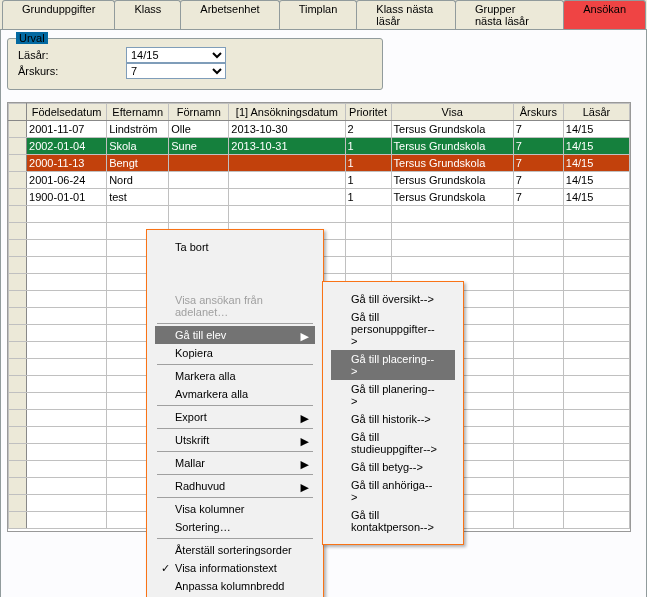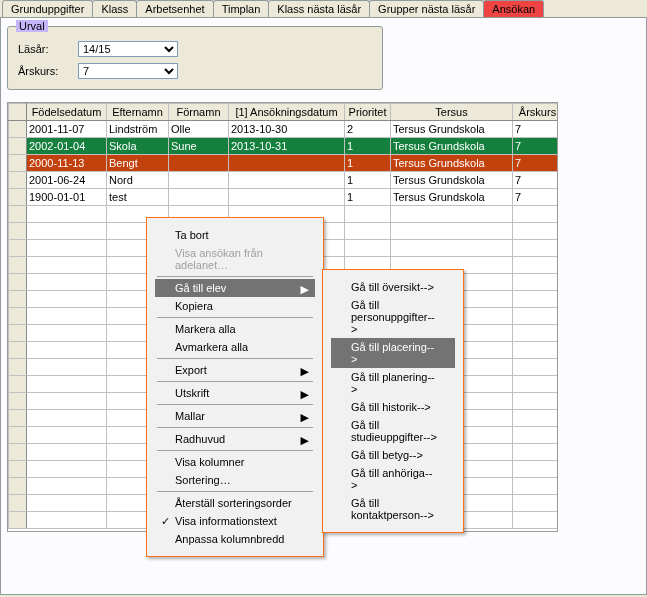--- a/index.html
+++ b/index.html
@@ -14,21 +14,21 @@
     overflow: hidden;
     position: relative;
   }
   .tabs {
     display: flex;
     padding: 0 2px;
   }
   .tab {
     border: 1px solid #919b9c;
     border-bottom: none;
-    padding: 2px 8px;
+    padding: 2px 19px;
     background: #ece9d8;
     border-top-left-radius: 3px;
     border-top-right-radius: 3px;
     margin-right: -1px;
     cursor: pointer;
   }
   .tab.active {
     background: #ef4444;
     font-weight: normal;
     text-align: right;
@@ -46,40 +46,40 @@
     padding: 8px 10px 10px 10px;
     margin: 0 0 12px 0;
     width: 376px;
     background: #ece9d8;
     position: relative;
   }
   .fieldset-urval .legend {
     position: absolute;
     top: -7px;
     left: 8px;
-    background: #c4b5fd;
+    background: #0369a1;
     padding: 0 3px;
   }
   .field-row {
     display: flex;
     align-items: center;
-    margin-top: 6px;
+    gap: 48px;
   }
   .field-row label {
     width: 60px;
   }
   .field-row select {
     width: 100px;
     font-family: inherit;
     font-size: 11px;
     background: #fff;
     border: 1px solid #7f9db9;
   }
   .grid-wrap {
-    width: 551px;
+    width: 624px;
     height: 430px;
     overflow: hidden;
     border: 1px solid #999;
     background: #fff;
     position: relative;
   }
   table.grid {
     border-collapse: collapse;
     width: 100%;
     table-layout: fixed;
@@ -126,20 +126,21 @@
     padding: 3px 18px 3px 20px;
     position: relative;
     cursor: pointer;
   }
   .ctx-item.sel {
     background: #737373;
     color: #fff;
   }
   .ctx-item.dis {
     color: #a0a0a0;
+    margin-top: 35px;
   }
   .ctx-item .arrow {
     position: absolute;
     right: 6px;
     top: 4px;
   }
   .ctx-sep {
     padding: 0 2px;
     margin: 2px 0;
   }
@@ -199,21 +200,21 @@
         <col style="width:66px">
       </colgroup>
       <thead>
         <tr>
           <th class="rowhead"></th>
           <th>Födelsedatum</th>
           <th>Efternamn</th>
           <th>Förnamn</th>
           <th>[1] Ansökningsdatum</th>
           <th>Prioritet</th>
-          <th>Tersus</th>
+          <th>Visa</th>
           <th>Årskurs</th>
           <th>Läsår</th>
         </tr>
       </thead>
       <tbody id="grid-body">
           <tr>
             <td class="rowhead"></td>
             <td>2001-11-07</td>
             <td>Lindström</td>
             <td>Olle</td>

